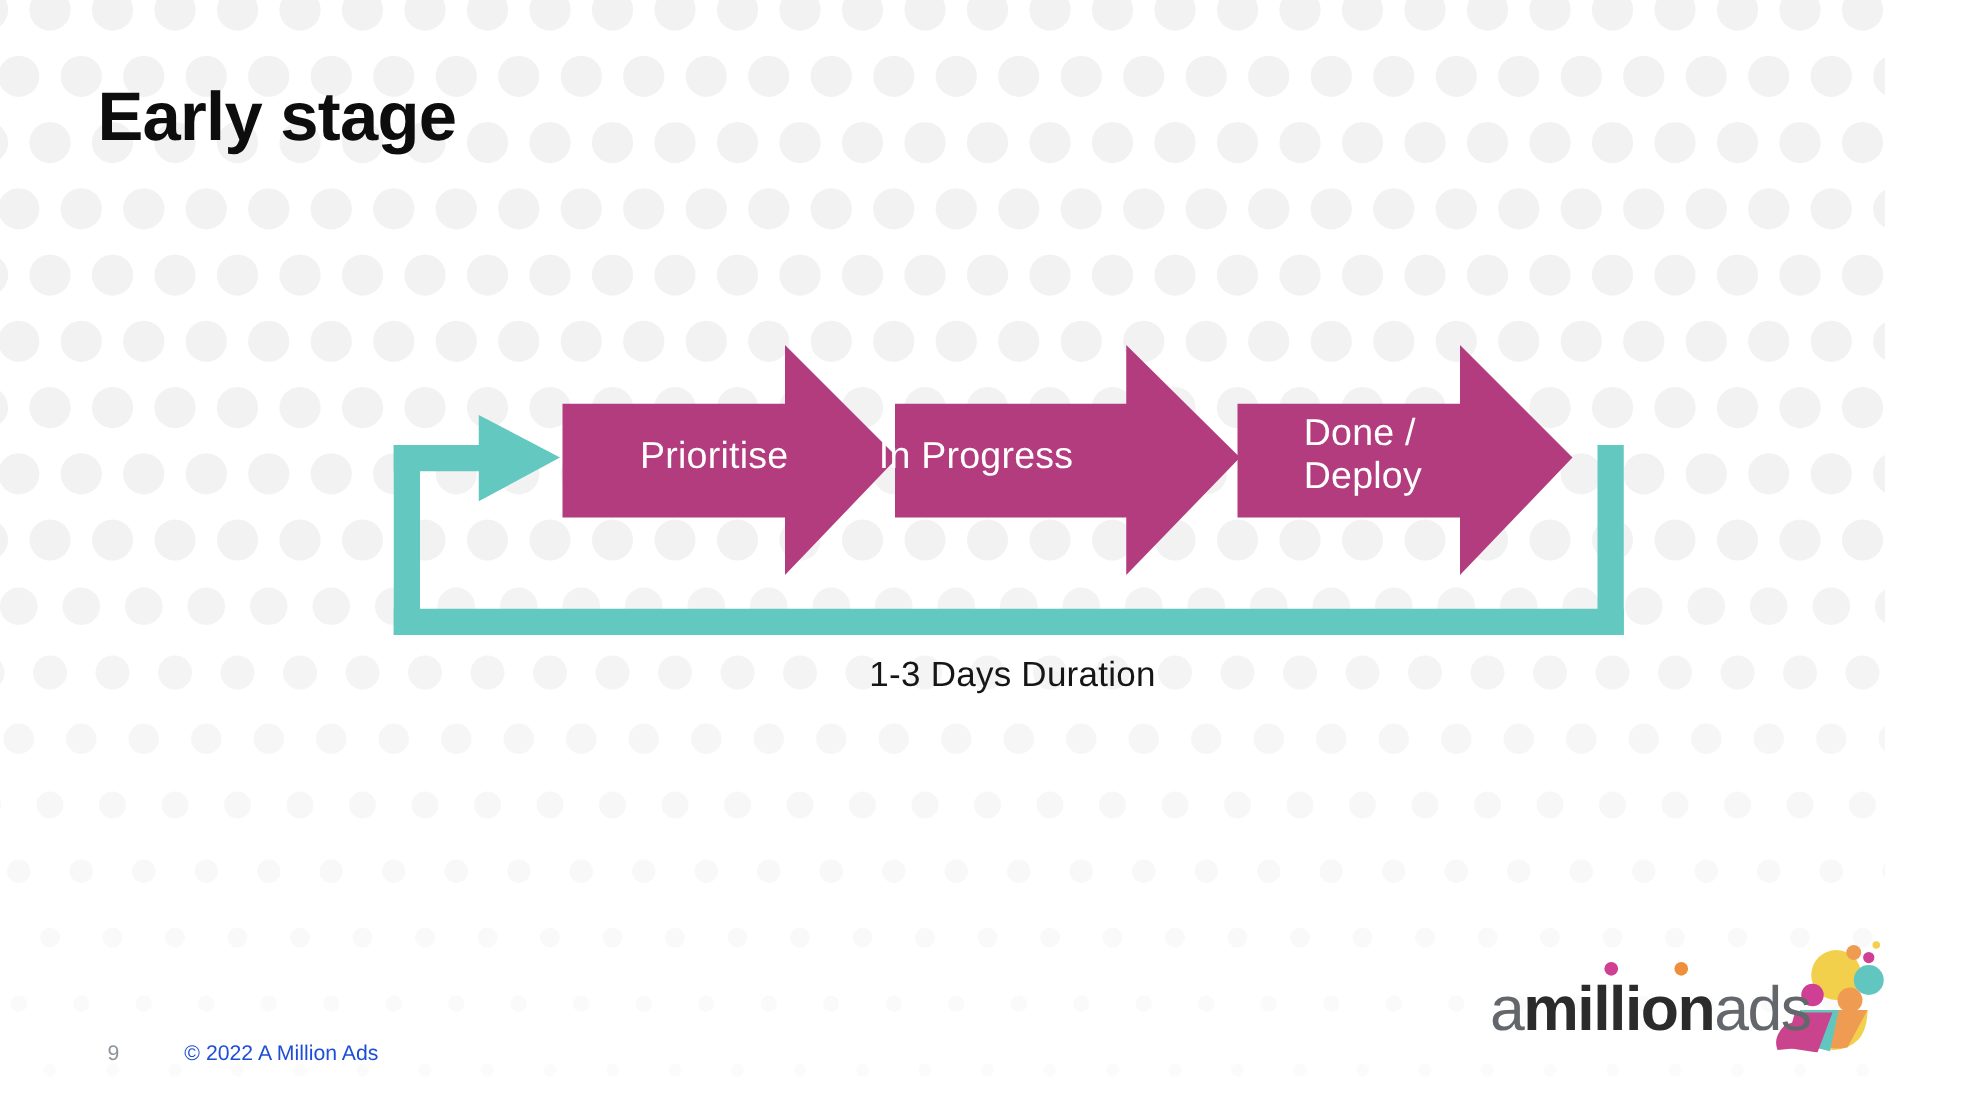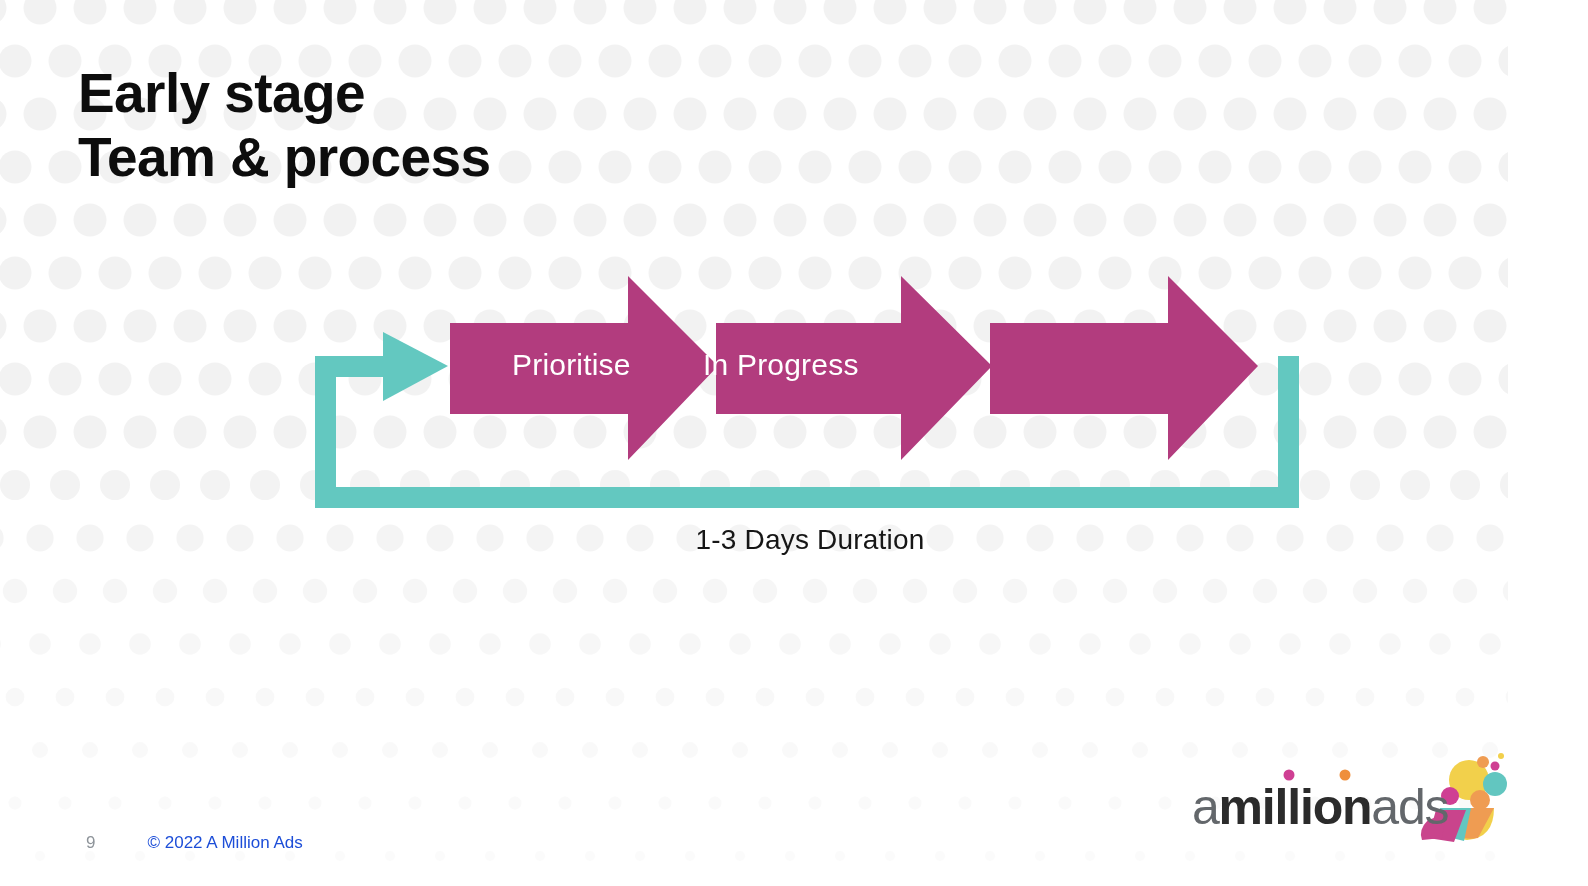--- a/index.html
+++ b/index.html
@@ -667,21 +667,20 @@
         <circle cx="1390.0" cy="856.0" r="5.11" fill="#f2f2f2" opacity="0.287"></circle>
         <circle cx="1440.0" cy="856.0" r="5.11" fill="#f2f2f2" opacity="0.287"></circle>
         <circle cx="1490.0" cy="856.0" r="5.11" fill="#f2f2f2" opacity="0.287"></circle>
         <circle cx="1540.0" cy="856.0" r="5.11" fill="#f2f2f2" opacity="0.287"></circle>
         <circle cx="1590.0" cy="856.0" r="5.11" fill="#f2f2f2" opacity="0.287"></circle>
       </g>
   </svg>
 
   <div class="title-block">
     <div class="title-line">Early stage</div>
-    <div class="title-line">Team &amp; process</div>
   </div>
 
   <svg class="diagram" width="1588" height="886" viewBox="0 0 1588 886">
 
     <g>
 
       <rect x="1278" y="356" width="21" height="152" fill="#63c8c0"></rect>
 
       <rect x="315" y="487" width="984" height="21" fill="#63c8c0"></rect>
 
@@ -702,20 +701,22 @@
 
     <g>
       <polygon points="990,323 1168,323 1168,276 1258,366 1168,460 1168,414 990,414" fill="#b23c7e"></polygon>
     </g>
   </svg>
 
   <div class="chev-label" style="left:512px; top:348px;">Prioritise</div>
 
   <div class="chev-label" style="left:703px; top:348px;">In Progress</div>
 
+  <div class="chev-label" style="left:1043px; top:330px;">Done /
+Deploy</div>
 
   <div class="caption">1-3 Days Duration</div>
 
   <div class="footer">
     <span class="pageno">9</span>
     <span class="copy">© 2022 A Million Ads</span>
   </div>
 
   <div class="logo">
     <svg width="330" height="100" viewBox="0 0 330 100" style="position:absolute; left:0; top:0;">

